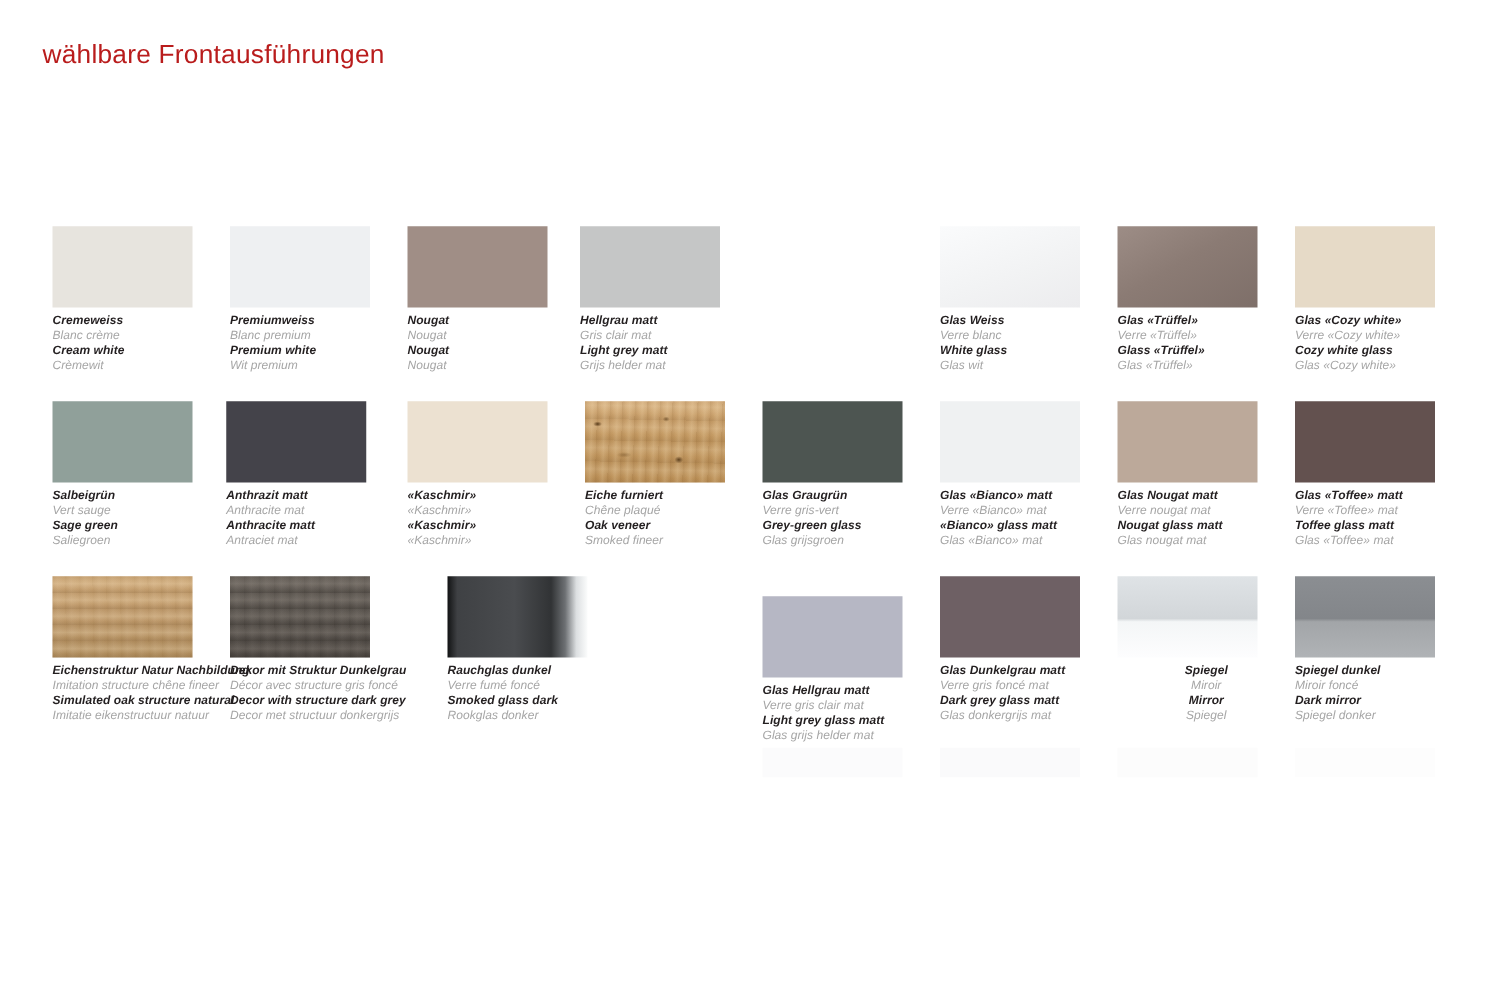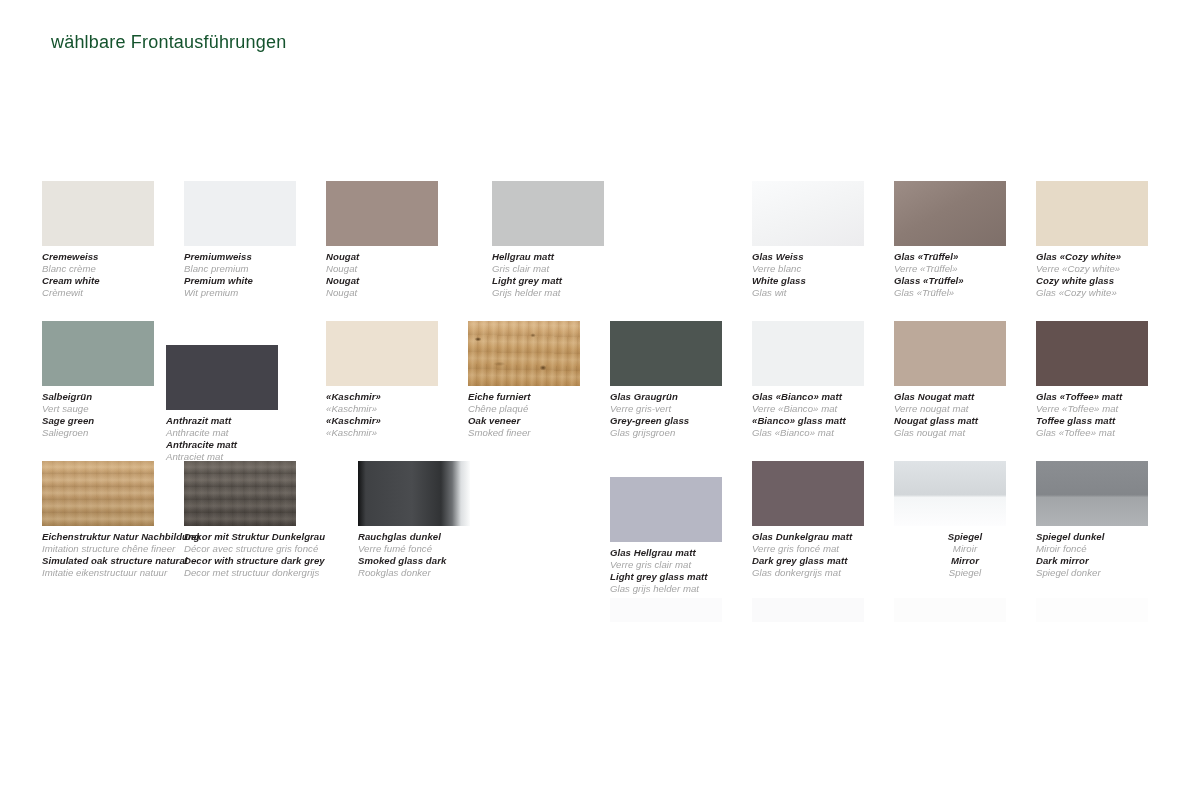--- a/index.html
+++ b/index.html
@@ -14,26 +14,25 @@
     font-family: "Liberation Sans", sans-serif;
     color: #231f20;
     position: relative;
   }
 
   
   .page-title {
     position: absolute;
     left: 34px;
     top: 32px;
-    font-size: 18px;
+    font-size: 21px;
     font-weight: 400;
     letter-spacing: 0.2px;
-    color: #14532d;
+    color: #b91c1c;
     white-space: nowrap;
-    margin-left: 17px;
   }
 
   
   .grid {
     position: absolute;
     left: 42px;
     top: 181px;
     width: 1120px;
   }
   .grid-row {
@@ -120,21 +119,21 @@
       </div>
       <div class="cell" style="left: 284px;">
         <div class="swatch" style="background: rgb(160, 142, 134);"></div>
         <div class="labels">
           <div class="lbl de">Nougat</div>
           <div class="lbl fr">Nougat</div>
           <div class="lbl en">Nougat</div>
           <div class="lbl nl">Nougat</div>
         </div>
       </div>
-      <div class="cell" style="left: 450px;">
+      <div class="cell" style="left: 422px;">
         <div class="swatch" style="background: rgb(197, 198, 198);"></div>
         <div class="labels">
           <div class="lbl de">Hellgrau matt</div>
           <div class="lbl fr">Gris clair mat</div>
           <div class="lbl en">Light grey matt</div>
           <div class="lbl nl">Grijs helder mat</div>
         </div>
       </div>
       <div class="cell" style="left: 710px;">
         <div class="swatch" style="background: linear-gradient(160deg, rgb(250, 251, 252) 0%, rgb(242, 243, 244) 55%, rgb(236, 236, 238) 100%);"></div>
@@ -167,21 +166,21 @@
   <div class="grid-row" id="row-1">
       <div class="cell" style="left: 0px;">
         <div class="swatch" style="background: rgb(144, 160, 154);"></div>
         <div class="labels">
           <div class="lbl de">Salbeigrün</div>
           <div class="lbl fr">Vert sauge</div>
           <div class="lbl en">Sage green</div>
           <div class="lbl nl">Saliegroen</div>
         </div>
       </div>
-      <div class="cell" style="left: 124px; margin-top: 24px;">
+      <div class="cell" style="left: 139px;">
         <div class="swatch" style="background: rgb(68, 67, 74);"></div>
         <div class="labels">
           <div class="lbl de">Anthrazit matt</div>
           <div class="lbl fr">Anthracite mat</div>
           <div class="lbl en">Anthracite matt</div>
           <div class="lbl nl">Antraciet mat</div>
         </div>
       </div>
       <div class="cell" style="left: 284px;">
         <div class="swatch" style="background: rgb(236, 225, 209);"></div>

